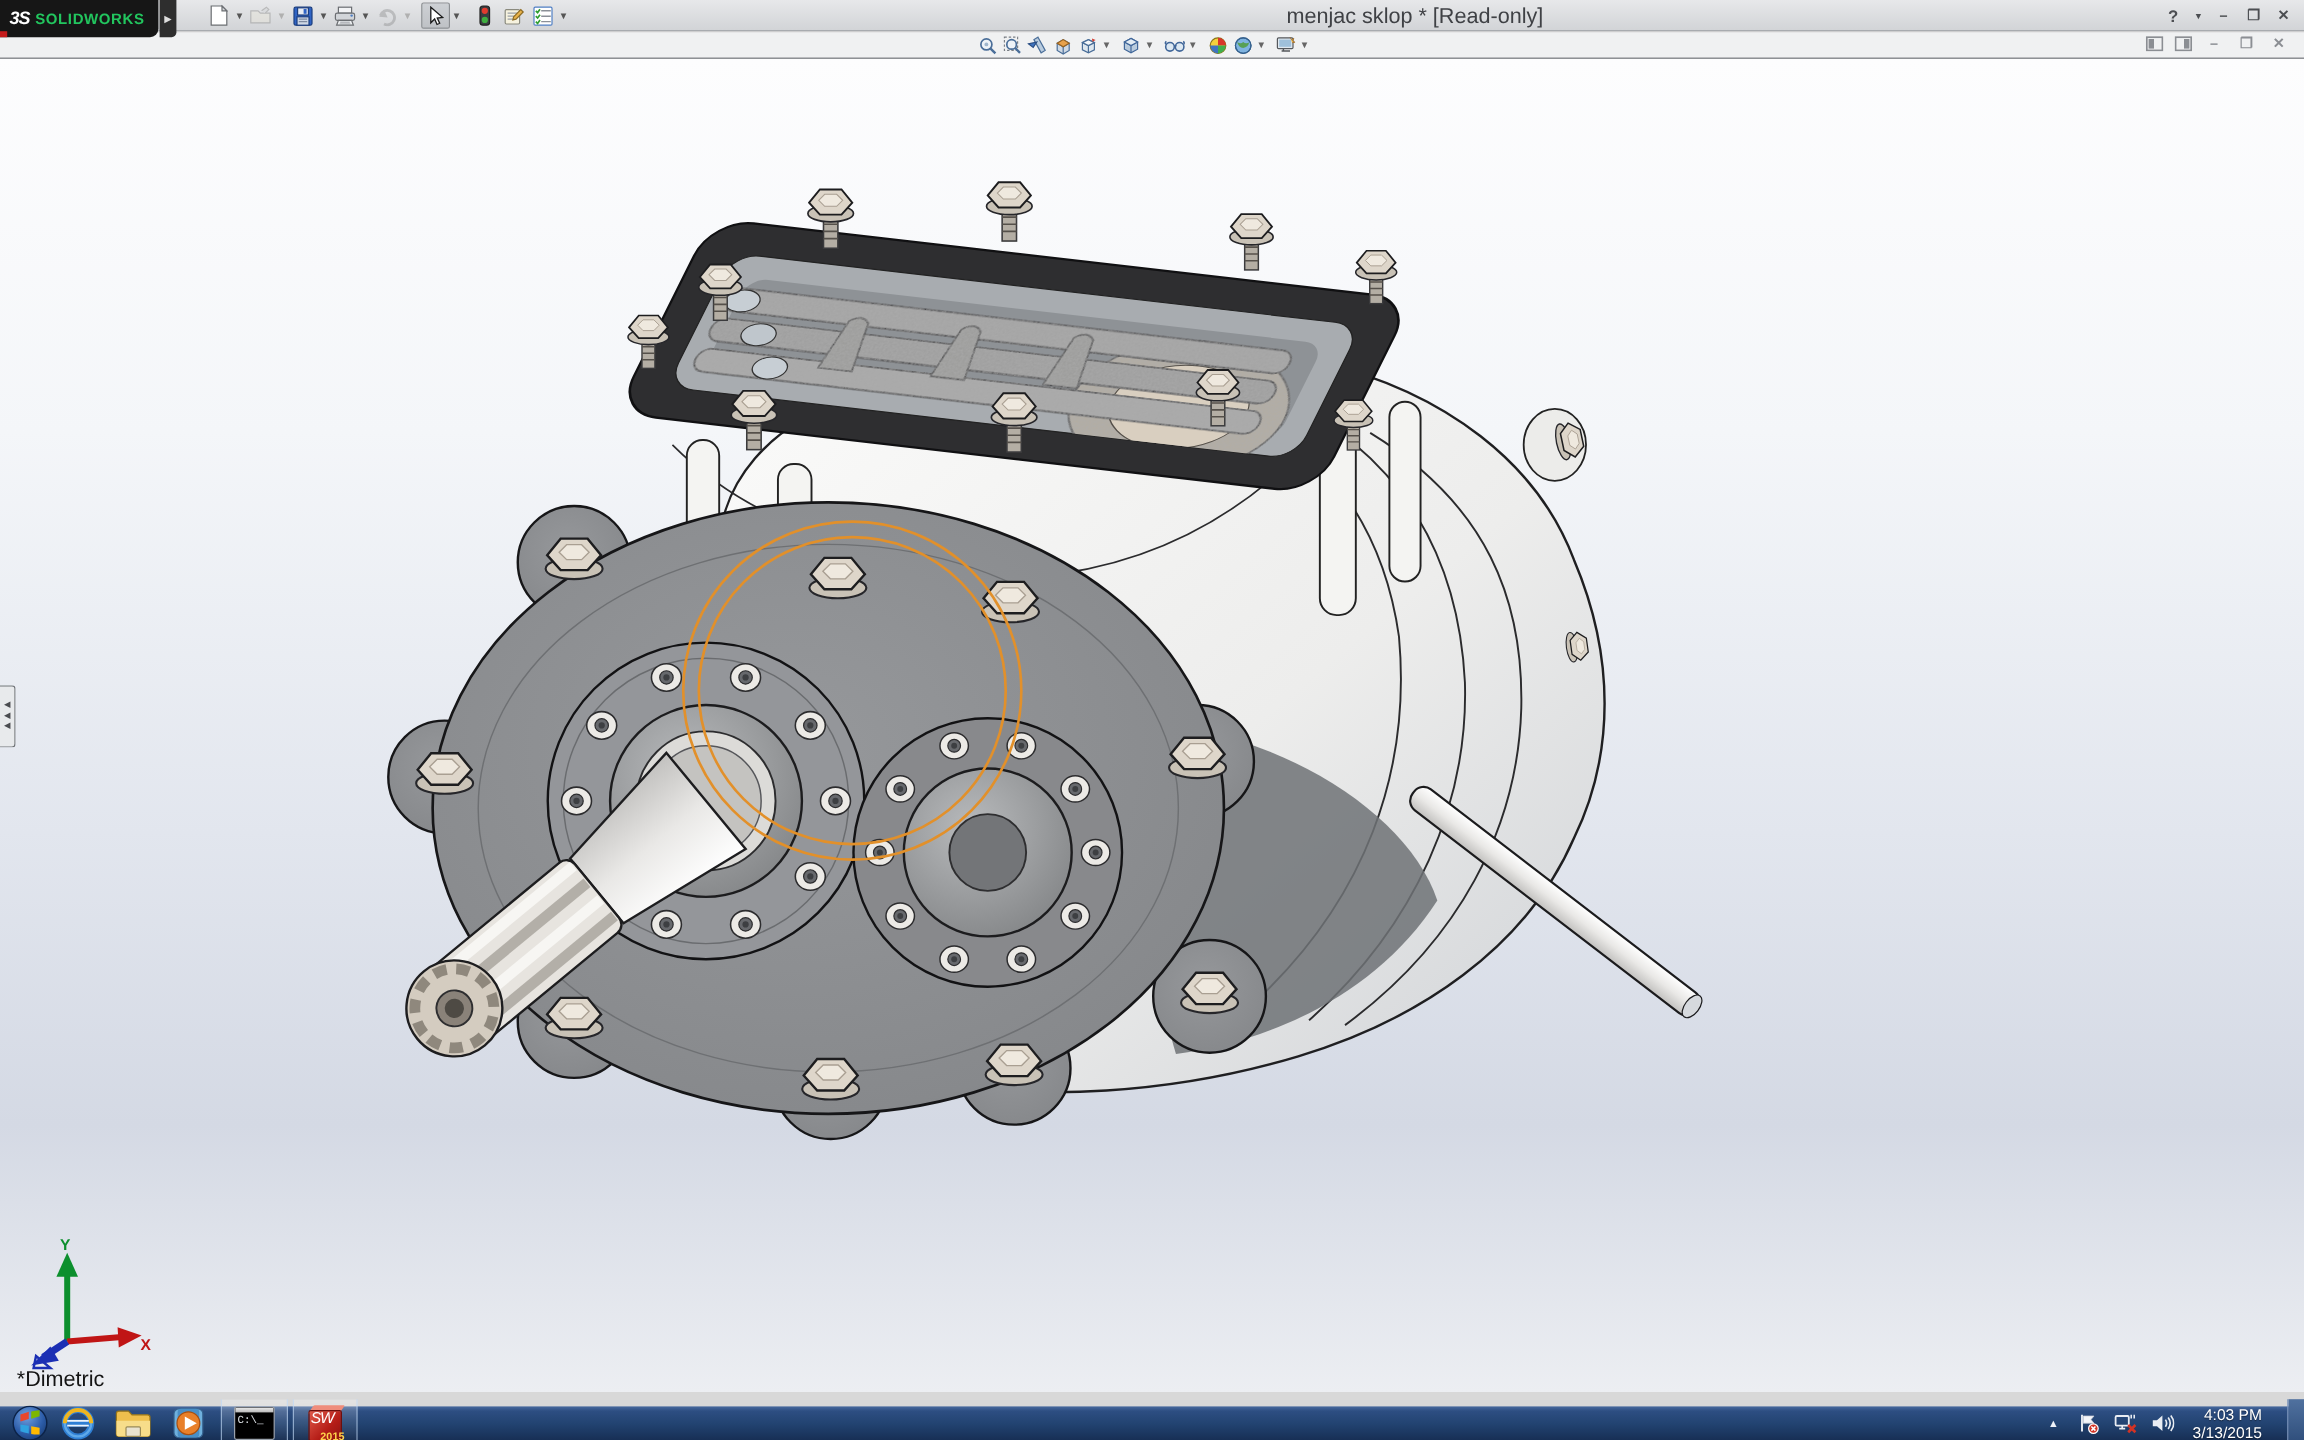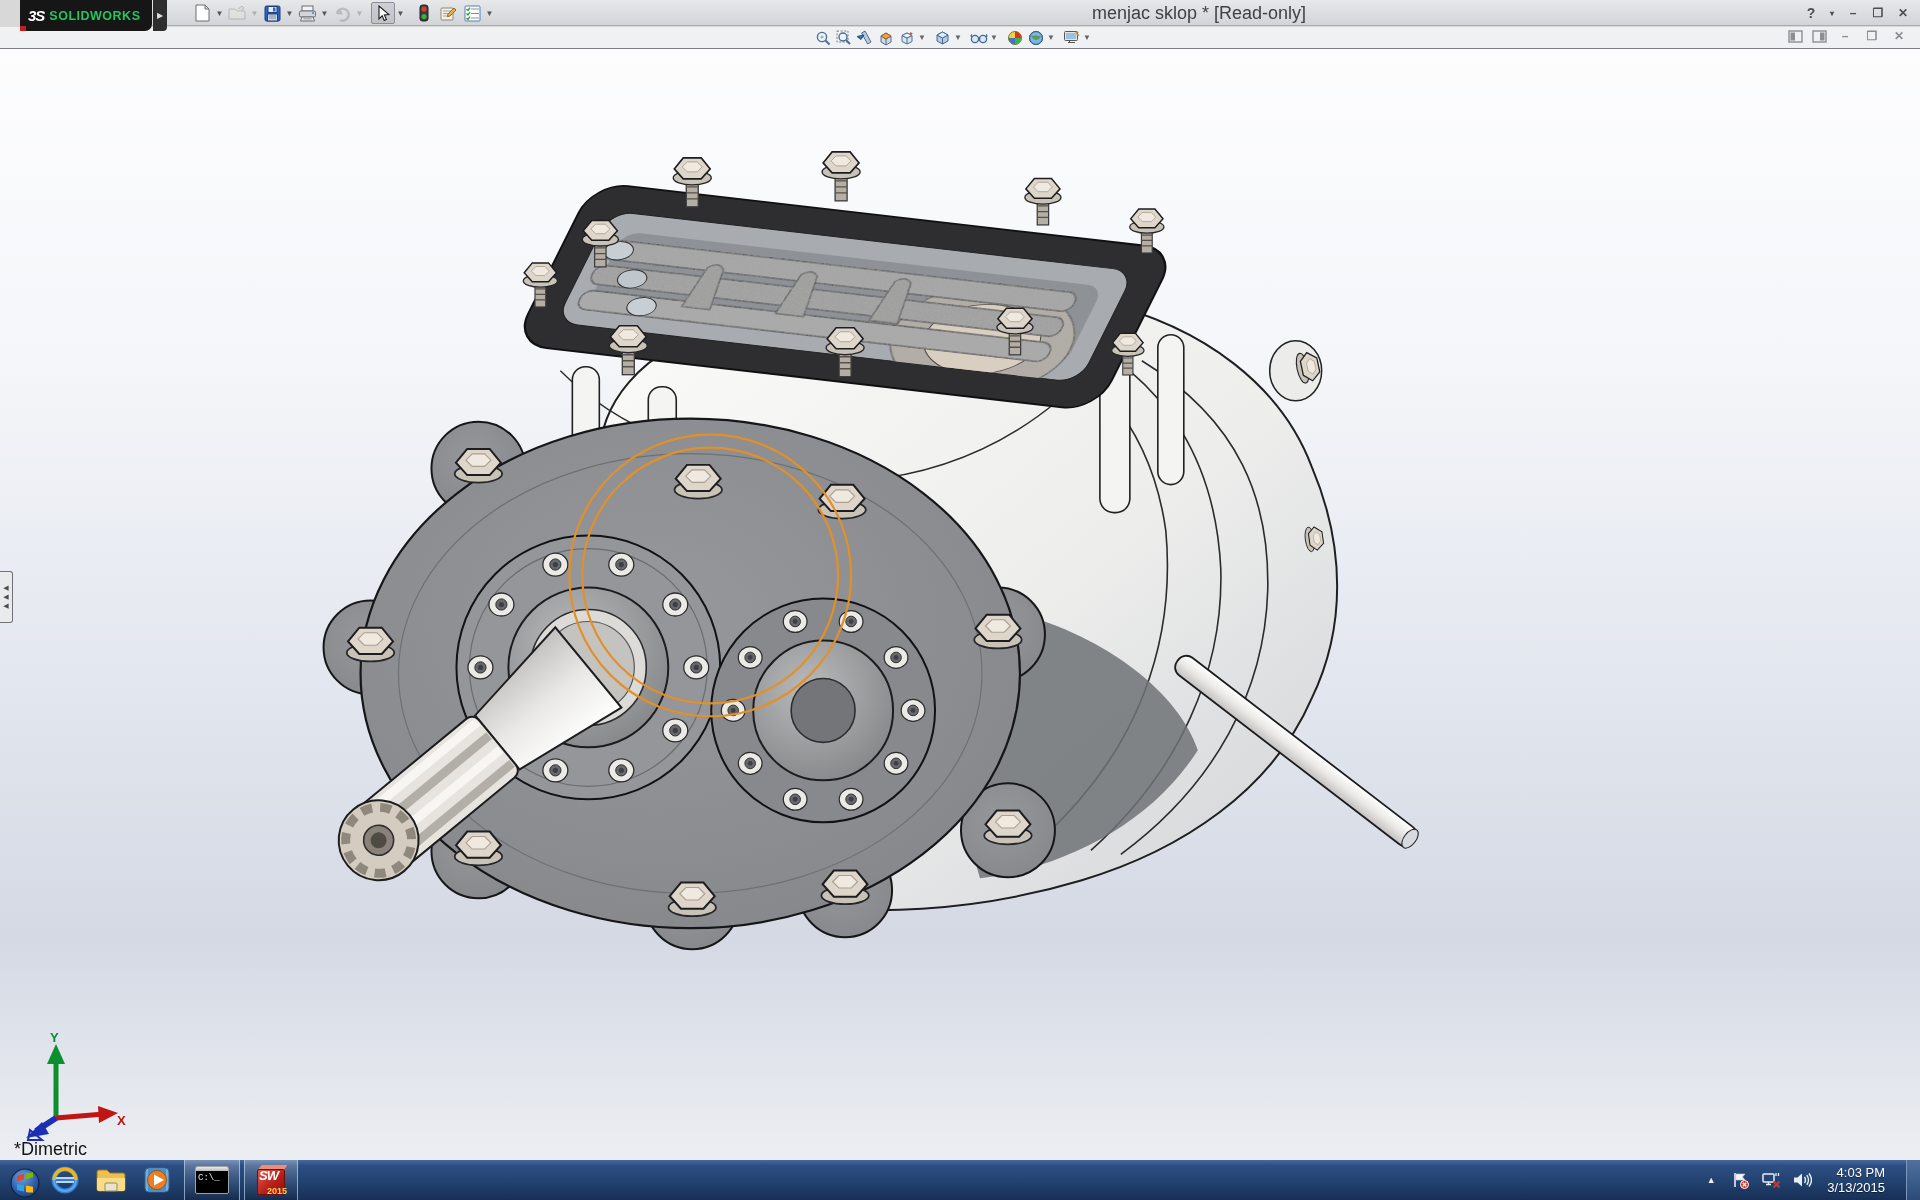--- a/index.html
+++ b/index.html
@@ -1,21 +1,21 @@
 <!DOCTYPE html>
 <html><head>
 <meta charset="utf-8">
 <style>
   html,body{margin:0;padding:0;background:#000;}
   *{box-sizing:border-box;font-family:"Liberation Sans",sans-serif;}
   #screen{position:relative;width:1920px;height:1200px;overflow:hidden;background:#d8d8d8;}
 
   
   .titlebar{position:absolute;top:0;left:0;right:0;height:26px;
-    background:linear-gradient(#e7e8ea,#d2d4d7);border-bottom:1px solid #a8abaf;margin-left:20px;}
+    background:linear-gradient(#e7e8ea,#d2d4d7);border-bottom:1px solid #a8abaf;}
   .logo-block{position:absolute;left:0;top:0;width:132px;height:31px;background:#161616;
     border-radius:0 0 7px 0;display:flex;align-items:center;padding-left:8px;z-index:5;}
   .logo-red{position:absolute;left:0;bottom:0;width:6px;height:5px;background:#c41b1b;}
   .logo-ds{color:#fff;font-style:italic;font-weight:bold;font-size:15px;margin-right:5px;letter-spacing:-1px;}
   .logo-name{color:#22c55e;font-weight:bold;font-size:12.5px;letter-spacing:.5px;}
   .flyout-tab{position:absolute;left:133px;top:0;width:14px;height:31px;background:#2e2e2e;
     border-radius:0 0 4px 0;color:#ddd;font-size:8px;display:flex;align-items:center;justify-content:center;z-index:5;}
   .tb-tools{position:absolute;left:170px;top:1px;height:24px;display:flex;align-items:center;}
   .tb-btn{width:24px;height:22px;display:flex;align-items:center;justify-content:center;}
   .tb-arrow{width:11px;height:22px;display:flex;align-items:center;justify-content:center;
@@ -46,37 +46,37 @@
     overflow:hidden;}
   .model-svg{position:absolute;left:0;top:0;width:100%;height:100%;}
   .collapse-tab{position:absolute;left:0;top:522px;width:13px;height:52px;background:#e8eaec;
     border:1px solid #6f7276;border-left:none;border-radius:0 3px 3px 0;
     display:flex;flex-direction:column;align-items:center;justify-content:center;gap:3px;
     font-size:7px;color:#4a4c50;line-height:6px;}
   .triad{position:absolute;left:16px;bottom:18px;}
   .view-label{position:absolute;left:14px;bottom:0px;font-size:18px;color:#141414;}
 
   
-  .taskbar{position:absolute;left:0;right:0;bottom:0;height:40px;
+  .taskbar{position:absolute;left:0;right:0;bottom:0;height:28px;
     background:linear-gradient(180deg,#47699e 0%,#2d4e82 14%,#224371 52%,#172f55 100%);
-    display:flex;align-items:flex-end;}
+    display:flex;align-items:center;}
   .start-orb{width:34px;height:34px;margin-left:8px;display:flex;align-items:center;justify-content:center;}
   .task-launch{width:46px;height:40px;display:flex;align-items:center;justify-content:center;}
   .task-open{height:40px;display:flex;align-items:center;justify-content:center;padding:0 10px;
     background:linear-gradient(rgba(255,255,255,.28),rgba(255,255,255,.10) 45%,rgba(0,0,0,.08));
     border-left:1px solid rgba(190,215,245,.65);border-right:1px solid rgba(190,215,245,.65);margin-left:4px;}
   .cmd-icon{width:34px;height:28px;background:#000;border:1px solid #9aa2ad;border-radius:2px;
     position:relative;overflow:hidden;}
   .cmd-icon .bar{height:4px;background:linear-gradient(#e9e9e9,#b9b9b9);}
   .cmd-icon .txt{color:#dfe3e8;font-family:"Liberation Mono",monospace;font-size:9px;padding:2px 2px;}
   .sw-cube{width:32px;height:30px;position:relative;}
   .sw-face{position:absolute;left:2px;top:4px;width:28px;height:26px;background:linear-gradient(135deg,#e05a4a,#b51d17 60%,#8e1410);
     border-radius:2px;border:1px solid #6d0f0c;}
   .sw-top{position:absolute;left:4px;top:0px;width:26px;height:7px;background:#ef8d7c;transform:skewX(-35deg);border-radius:1px;}
-  .sw-letters{position:absolute;left:4px;top:3px;color:#fff;font-weight:bold;font-style:italic;font-size:13px;letter-spacing:-1px;}
+  .sw-letters{position:absolute;left:4px;top:3px;color:#fff;font-weight:normal;font-style:italic;font-size:13px;letter-spacing:-1px;}
   .sw-year{position:absolute;right:0px;bottom:-1px;color:#ffd24a;font-weight:bold;font-size:9px;}
   .tray{margin-left:auto;display:flex;align-items:center;gap:11px;height:40px;}
   .tray-arrow{color:#eef2f8;font-size:9px;width:16px;text-align:center;}
   .tray-ico{width:20px;height:18px;display:flex;align-items:center;justify-content:center;}
   .clock{color:#fff;text-align:right;font-size:13px;line-height:15px;margin-left:4px;text-shadow:0 1px 1px rgba(0,0,0,.5);}
   .show-desktop{width:14px;height:40px;margin-left:10px;border-left:1px solid #7e97bd;
     background:linear-gradient(180deg,#50719f,#2b4a77);}
 </style>
 </head>
 <body>

